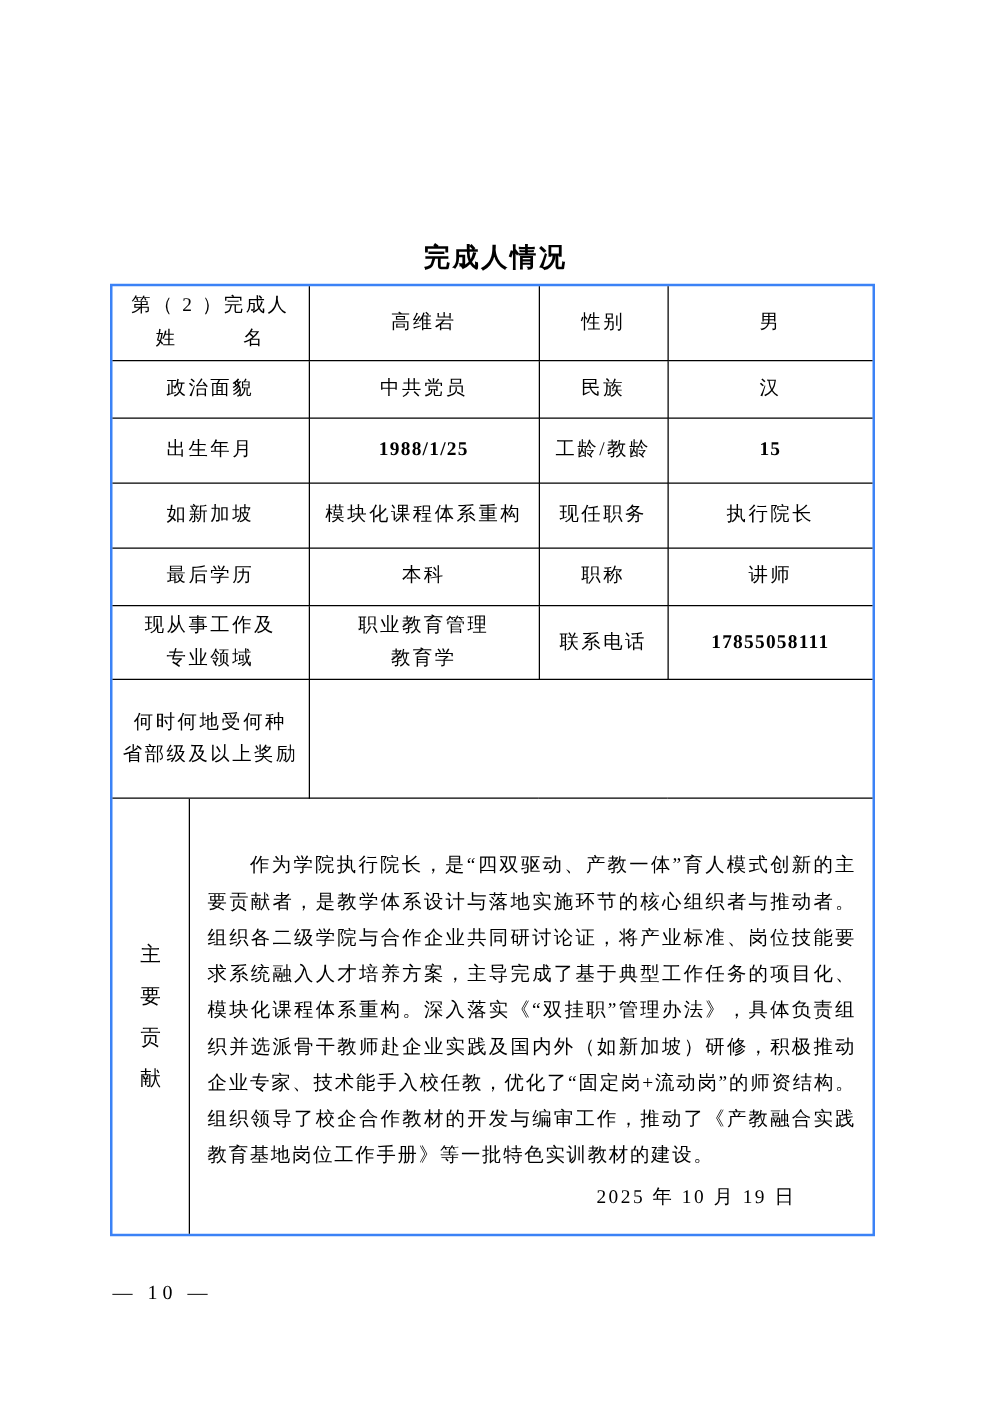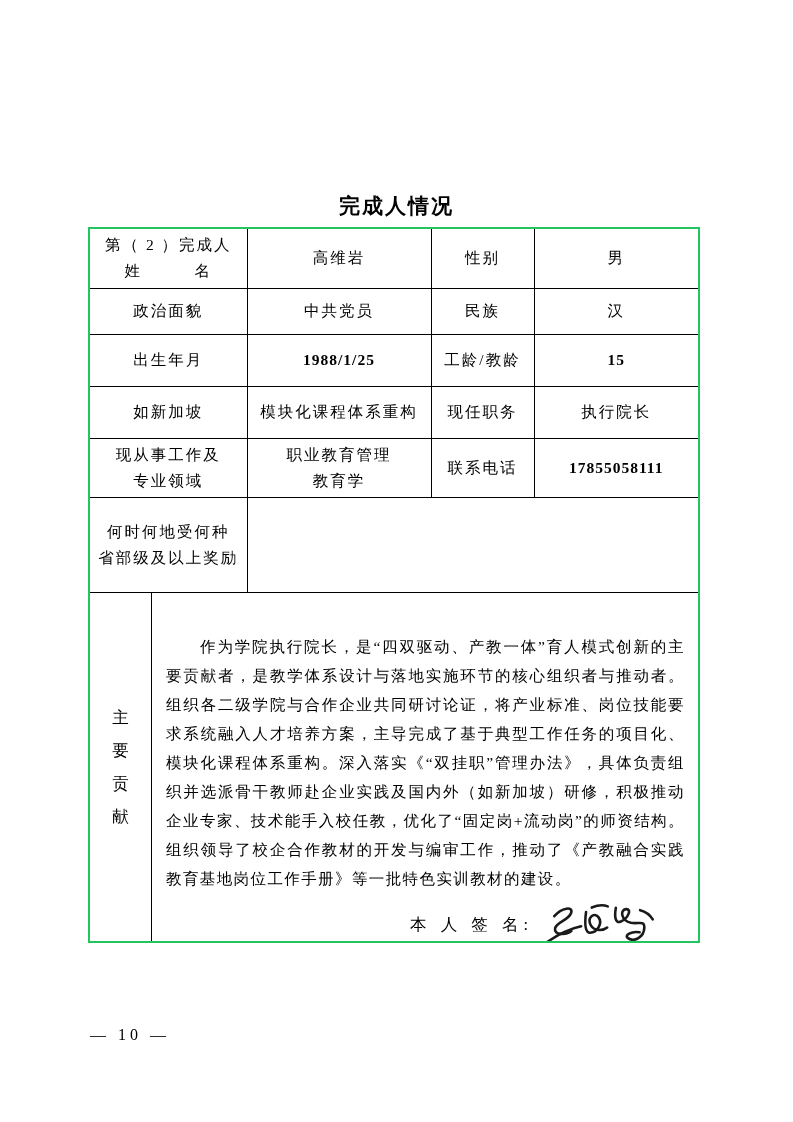--- a/index.html
+++ b/index.html
@@ -17,21 +17,21 @@
     position: absolute; top: 192px; left: 0; width: 100%;
     text-align: center;
     font-family: "Liberation Sans", "DejaVu Sans", sans-serif;
     font-weight: bold;
     font-size: 21px;
     letter-spacing: 2px;
   }
 
   .sheet {
     position: absolute; left: 88px; top: 227px; width: 612px;
-    border: 2px solid #22c55e;
+    border: 2px solid #3b82f6;
     background: #fff;
   }
 
   table.info-table {
     width: 100%;
     border-collapse: collapse;
     table-layout: fixed;
   }
   table.info-table td {
     border-right: 1px solid #000;
@@ -146,20 +146,26 @@
         <td class="num">1988/1/25</td>
         <td>工龄/教龄</td>
         <td class="num">15</td>
       </tr>
       <tr style="height:52px">
         <td>如新加坡</td>
         <td>模块化课程体系重构</td>
         <td>现任职务</td>
         <td>执行院长</td>
       </tr>
+      <tr style="height:46px">
+        <td>最后学历</td>
+        <td>本科</td>
+        <td>职称</td>
+        <td>讲师</td>
+      </tr>
       <tr style="height:59px">
         <td>现从事工作及
 专业领域</td>
         <td>职业教育管理
 教育学</td>
         <td>联系电话</td>
         <td class="num">17855058111</td>
       </tr>
       <tr style="height:95px">
         <td>何时何地受何种
@@ -169,35 +175,20 @@
     </tbody>
       </table>
 
     <div class="contrib">
       <div class="contrib-label">主
 要
 贡
 献</div>
       <div class="contrib-body">
         <div class="contrib-text">作为学院执行院长，是“四双驱动、产教一体”育人模式创新的主要贡献者，是教学体系设计与落地实施环节的核心组织者与推动者。组织各二级学院与合作企业共同研讨论证，将产业标准、岗位技能要求系统融入人才培养方案，主导完成了基于典型工作任务的项目化、模块化课程体系重构。深入落实《“双挂职”管理办法》，具体负责组织并选派骨干教师赴企业实践及国内外（如新加坡）研修，积极推动企业专家、技术能手入校任教，优化了“固定岗+流动岗”的师资结构。 组织领导了校企合作教材的开发与编审工作，推动了《产教融合实践教育基地岗位工作手册》等一批特色实训教材的建设。</div>
-        <div class="signature-row">
-          <span class="signature-label">本 人 签 名:</span>
-          <span class="signature-scribble" title="">
-            <svg width="118" height="52" viewBox="0 0 118 52" fill="none" xmlns="http://www.w3.org/2000/svg">
-              <g stroke="#1a1a1a" stroke-width="2.6" stroke-linecap="round" stroke-linejoin="round" fill="none">
-                <path d="M14 14 C22 6, 34 5, 31 12 C28 19, 16 20, 14 26 C12 33, 24 34, 30 30"></path>
-                <path d="M4 40 C14 34, 26 28, 40 26"></path>
-                <path d="M46 12 C44 22, 43 32, 48 33 C56 34, 62 24, 58 18 C54 12, 46 18, 50 26 C53 32, 62 32, 66 29"></path>
-                <path d="M52 8 C58 6, 64 6, 68 8"></path>
-                <path d="M76 10 C74 18, 74 26, 80 24 C88 21, 92 12, 86 12 C80 12, 80 23, 90 26 C98 28, 104 24, 103 32 C102 41, 92 46, 86 41 C82 38, 90 34, 98 36"></path>
-                <path d="M100 14 C106 16, 110 20, 112 24"></path>
-              </g>
-            </svg>
-          </span>
-        </div>
         <div class="date-row">2025 年 10 月 19 日</div>
       </div>
     </div>
 
   </div>
 
   <div class="page-footer">— 10 —</div>
 
 </div>
 

